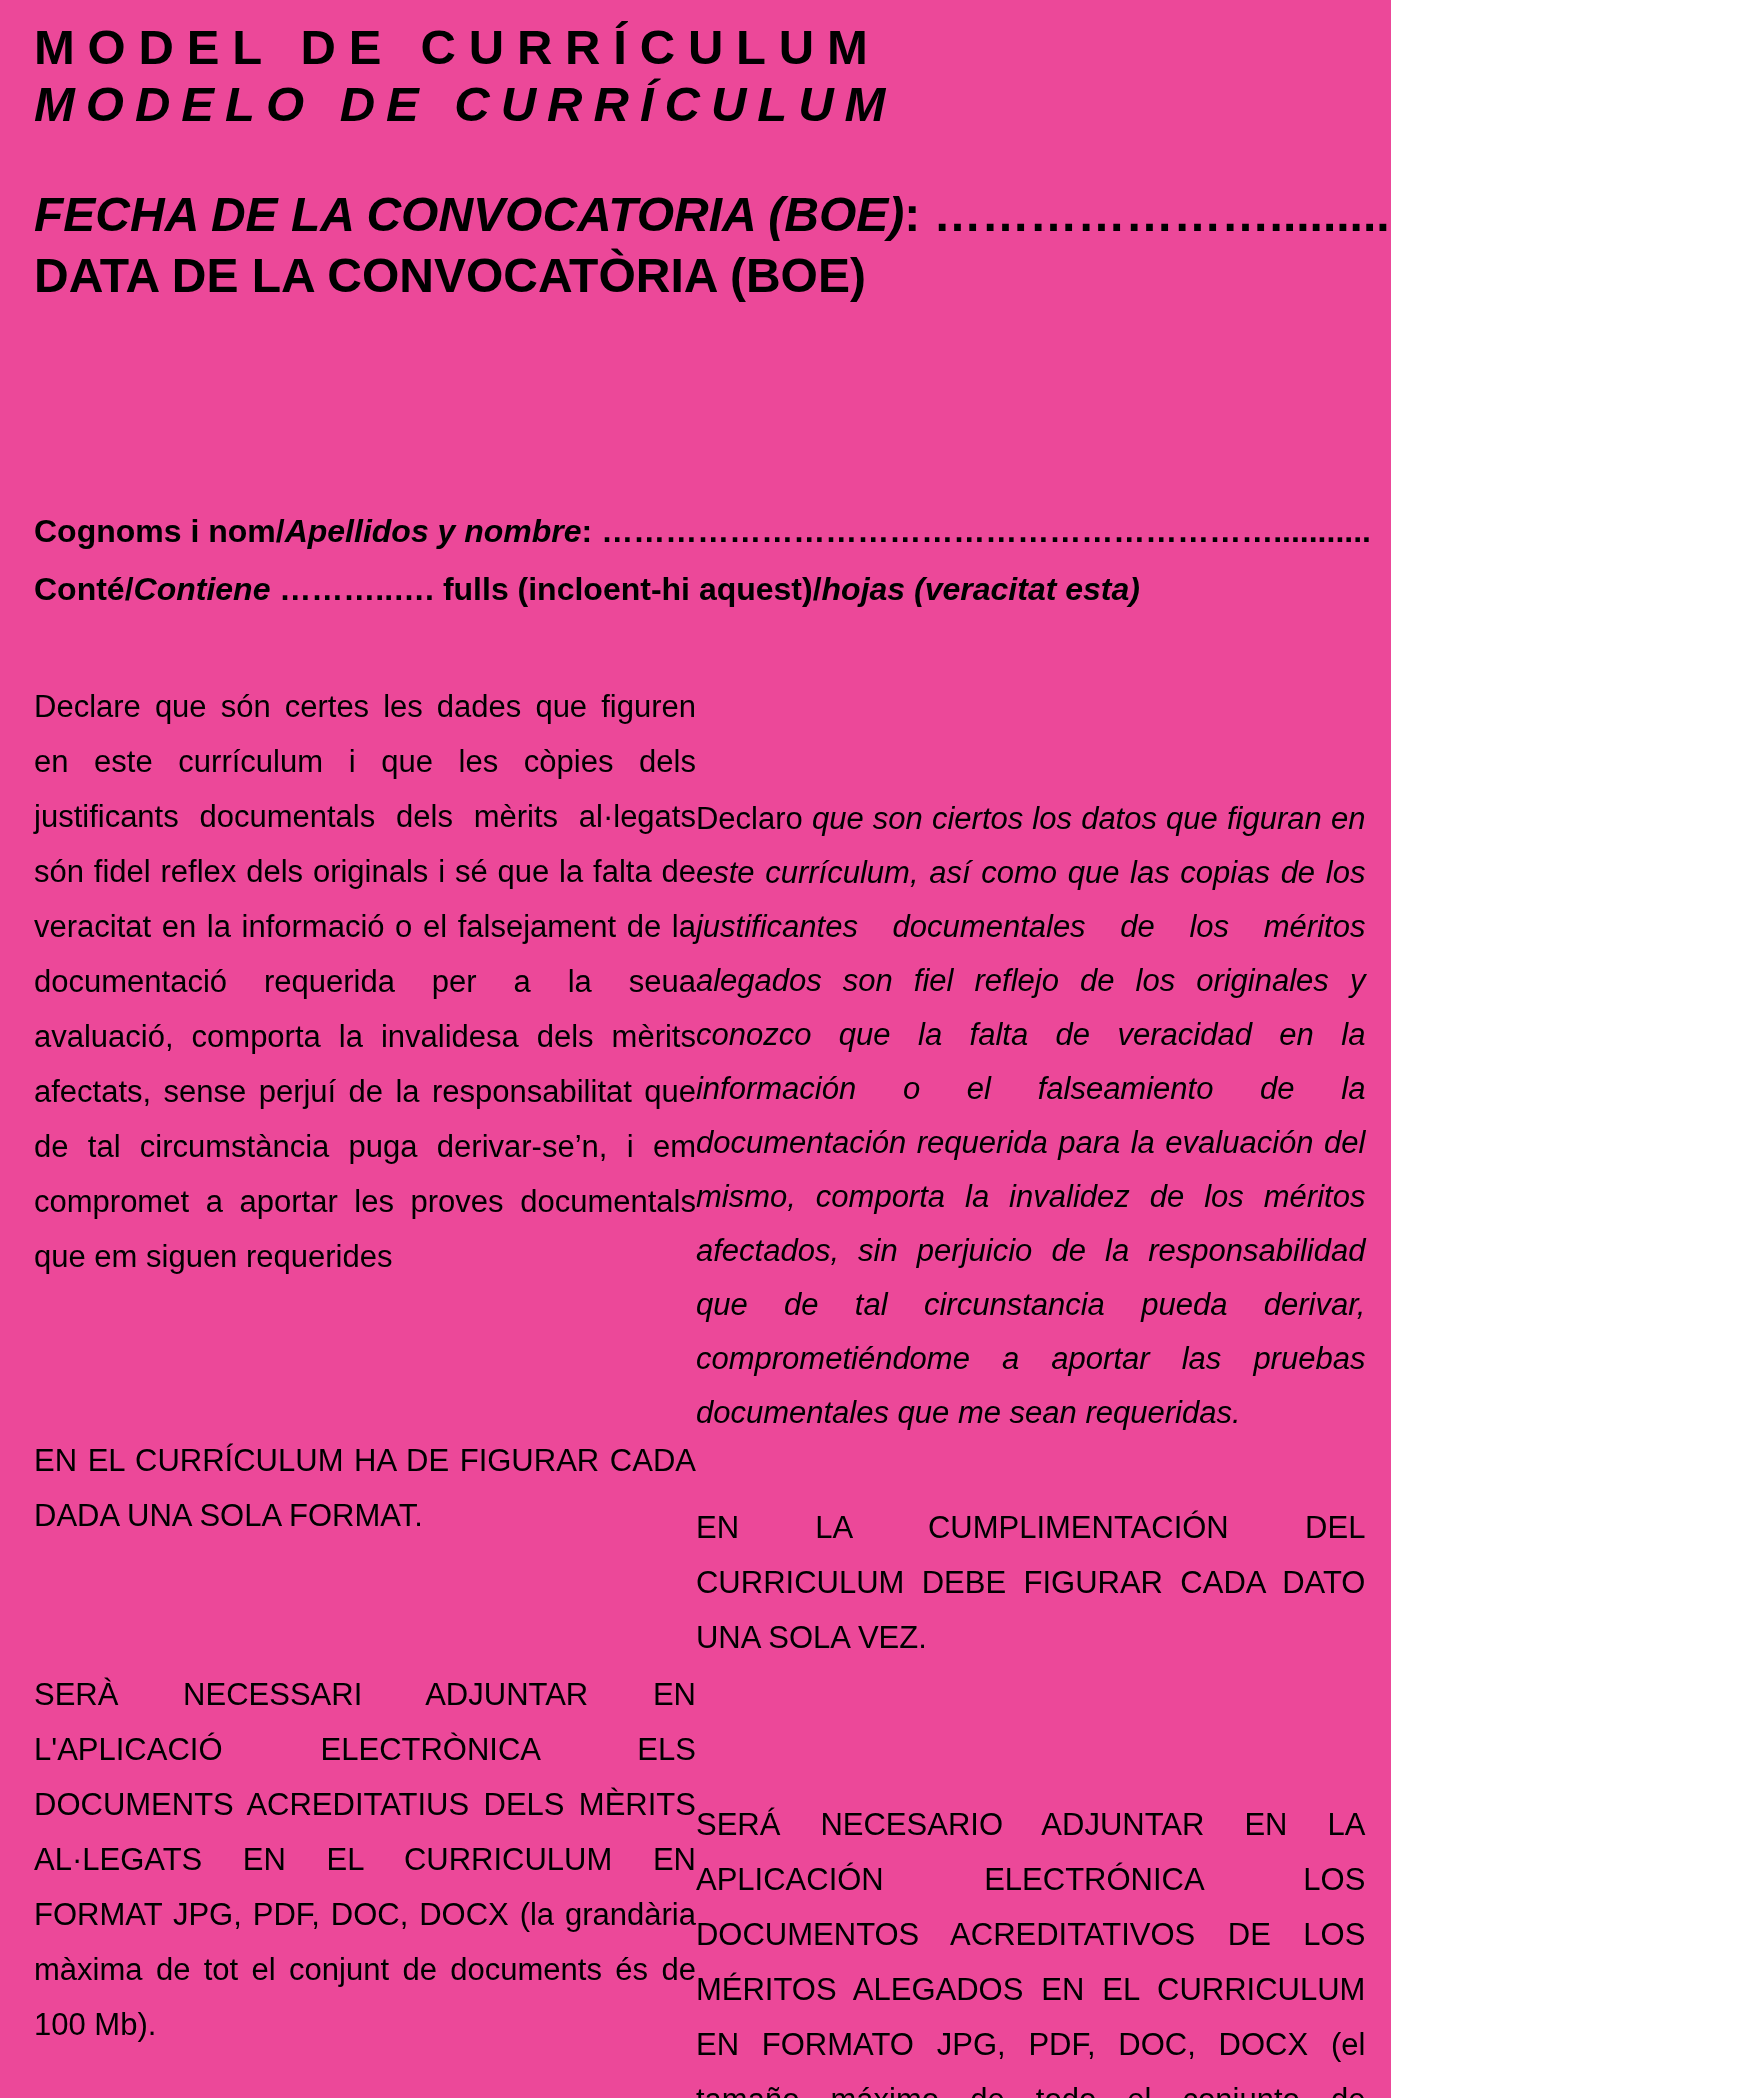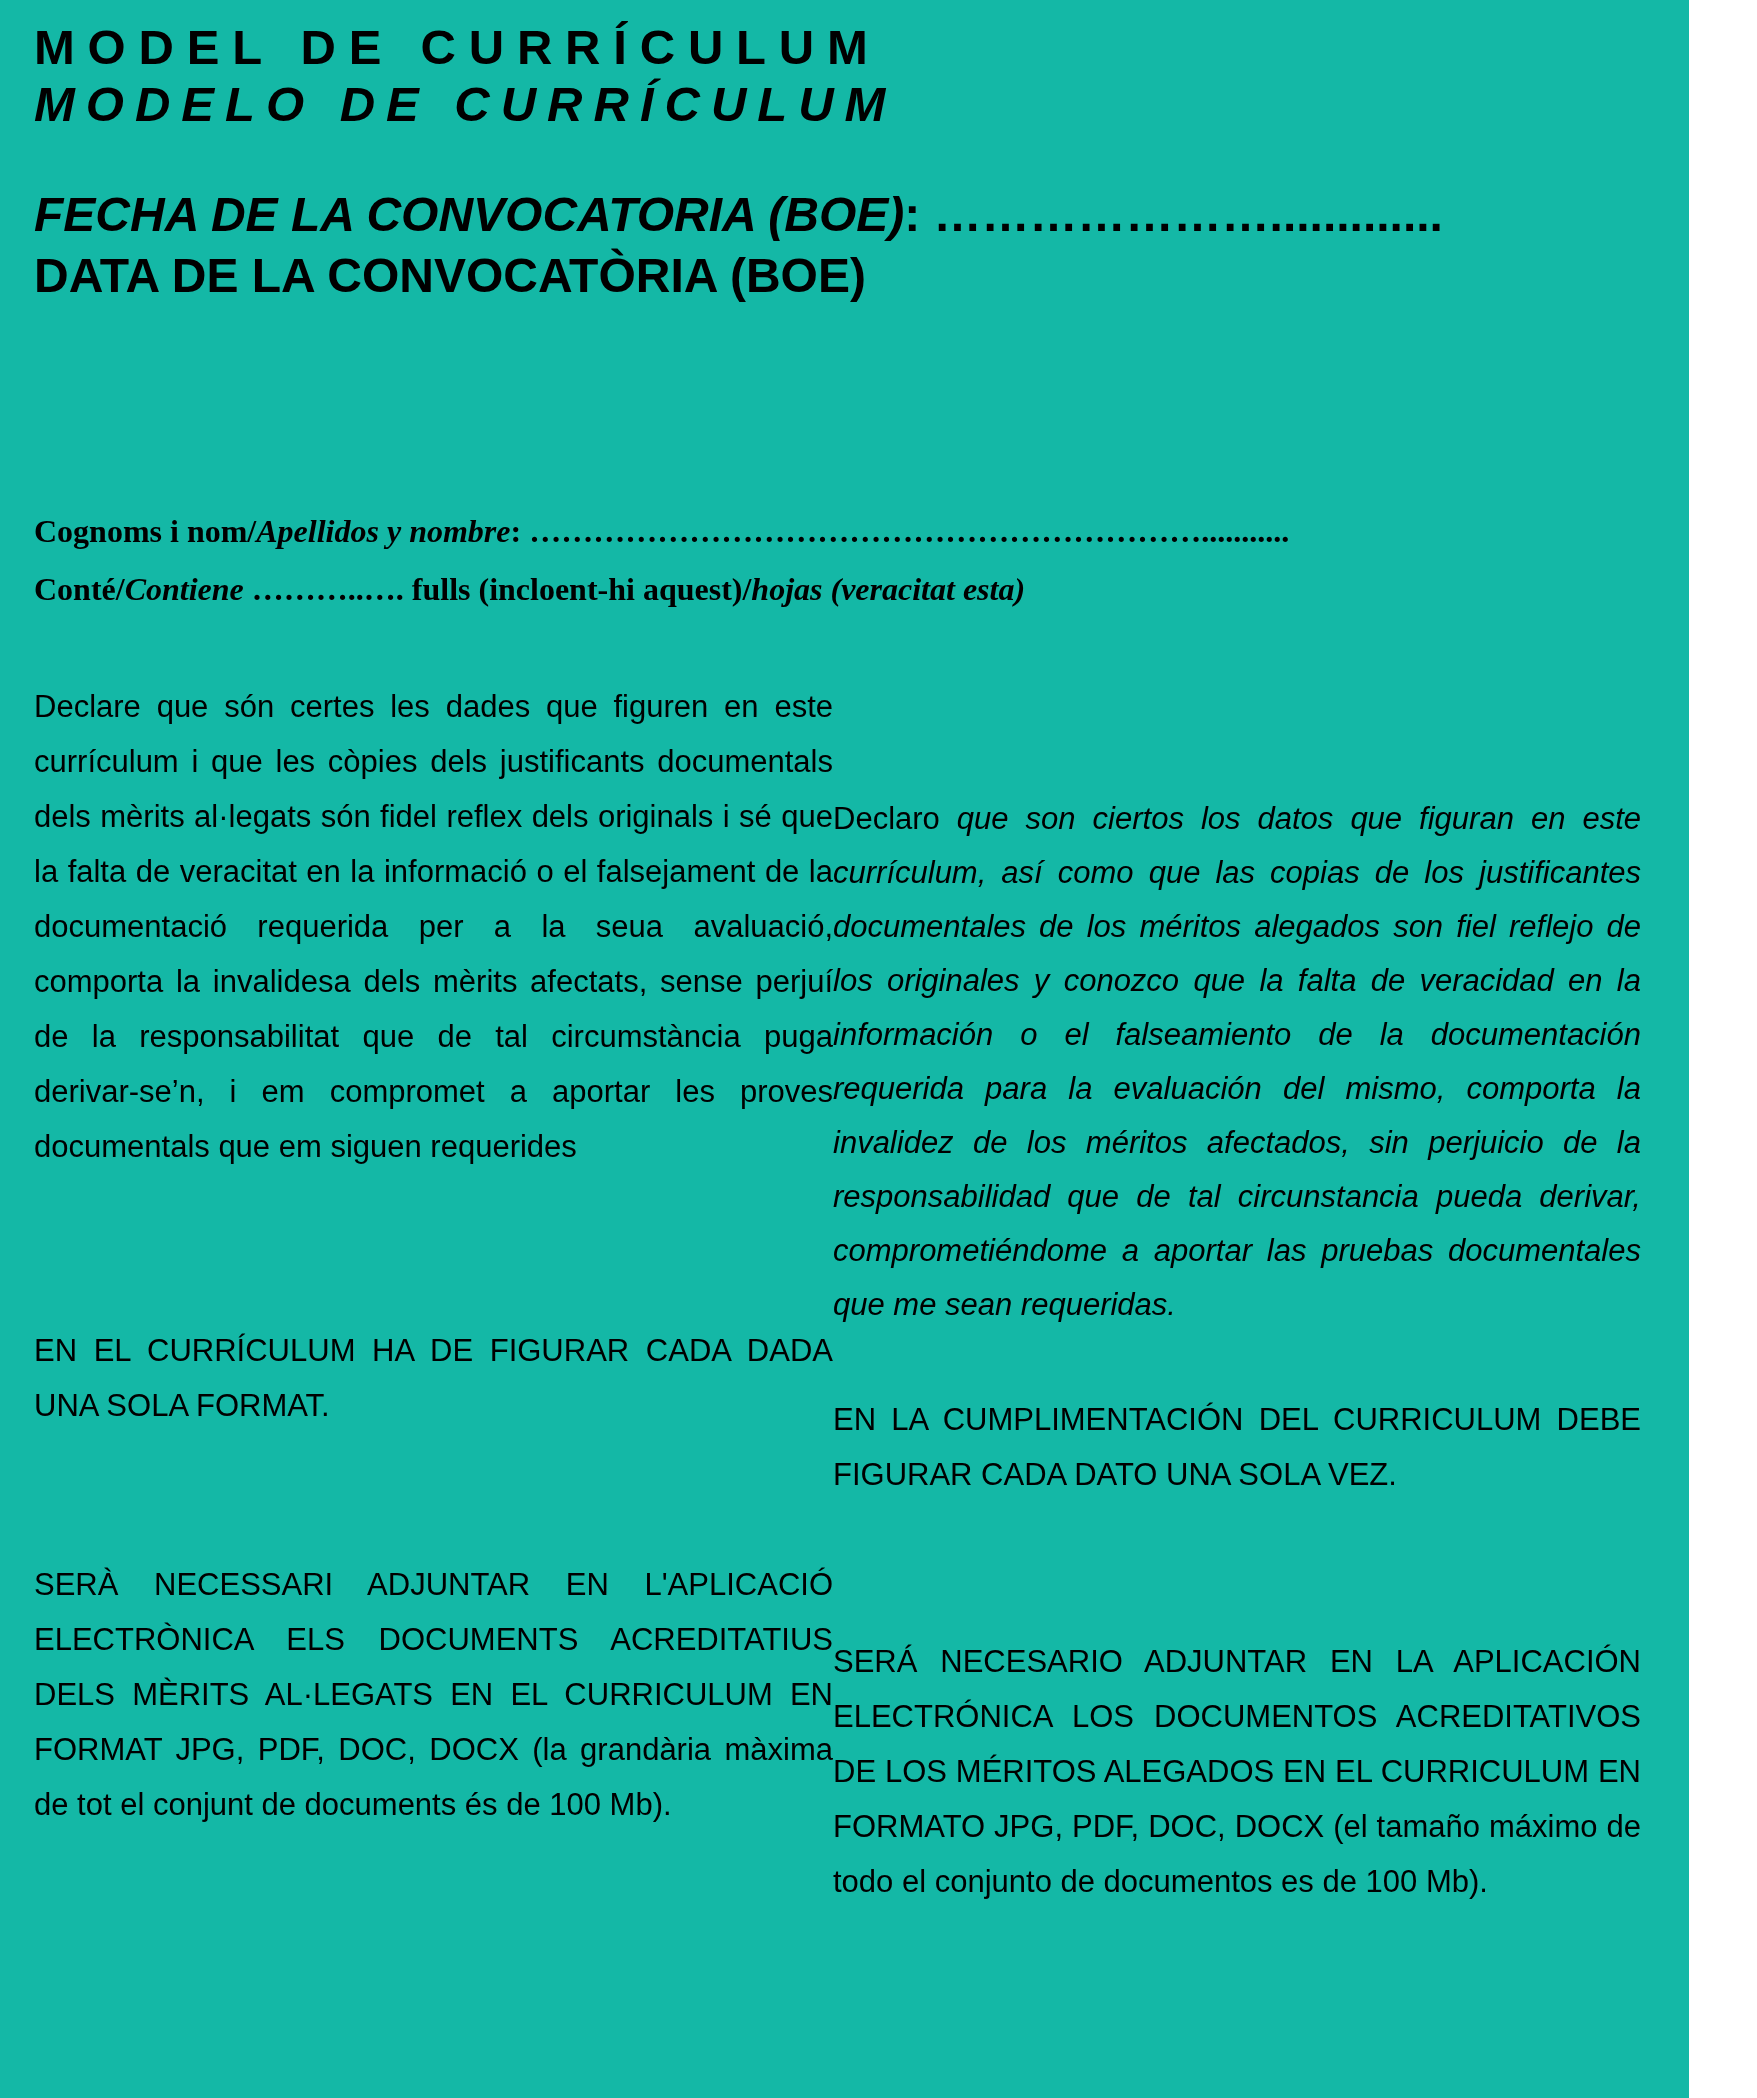--- a/index.html
+++ b/index.html
@@ -1,23 +1,23 @@
 <!DOCTYPE html>
 <html style="font-size:13.6px"><head>
 <meta charset="utf-8">
 <style>
   * { margin: 0; padding: 0; box-sizing: border-box; }
   html, body { background: #ffffff; }
   body { font-family: "Liberation Sans", sans-serif; color: #000; }
 
   .page {
     position: relative;
-    width: 1689px;
+    width: 1391px;
     height: 2099px;
-    background: #14b8a6;
+    background: #ec4899;
     padding: 19px 25.6px 0 34px;
     overflow: hidden;
   }
 
   
   .title-block { }
   .t1 {
     font-size: 49px;
     font-weight: 700;
     letter-spacing: 12.8px;
@@ -41,21 +41,20 @@
     line-height: 61px;
     white-space: nowrap;
   }
 
   
   .identity {
     margin-top: 196px;
     font-size: 32px;
     font-weight: 700;
     line-height: 58px;
-    font-family: Liberation Serif, serif;
   }
   .identity .line { white-space: nowrap; }
 
   .it { font-style: italic; }
   .roman { font-style: normal; }
 
   
   .columns {
     display: flex;
     justify-content: flex-start;

